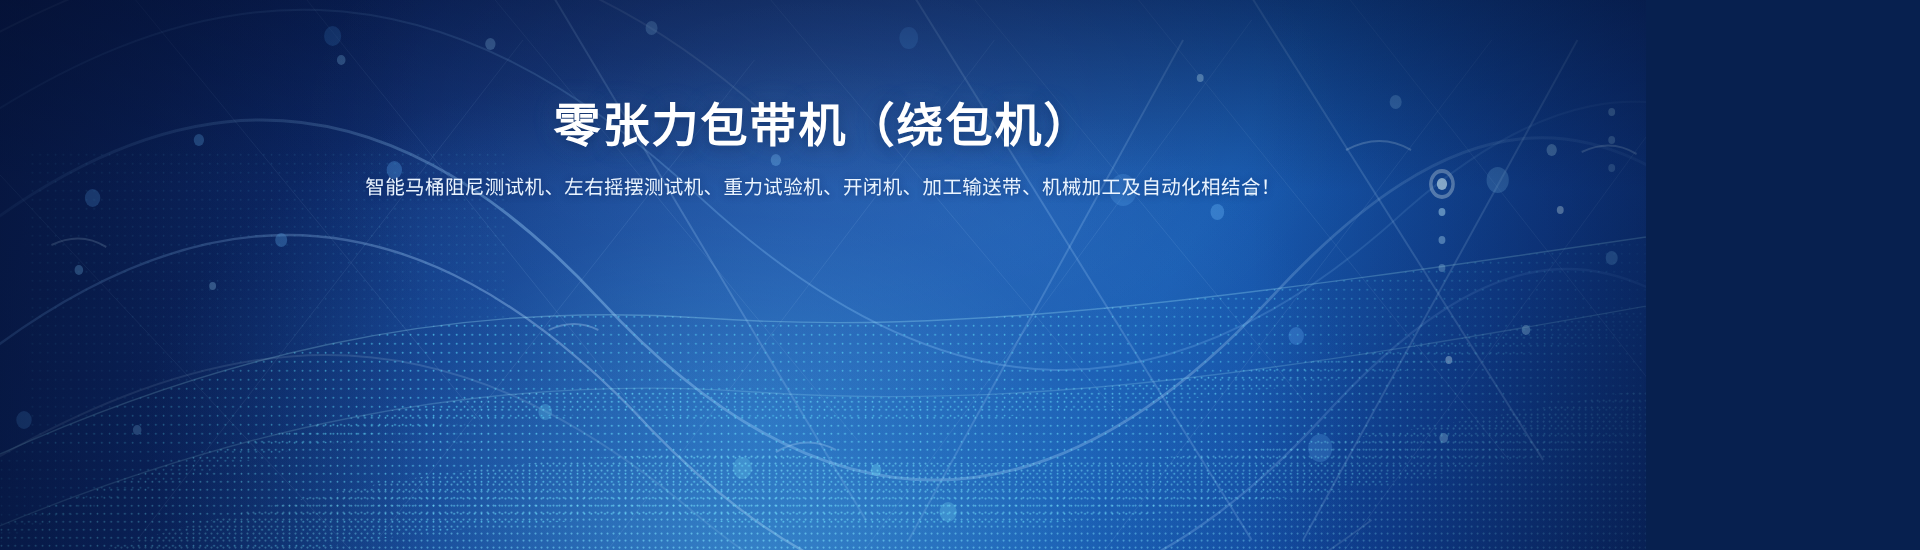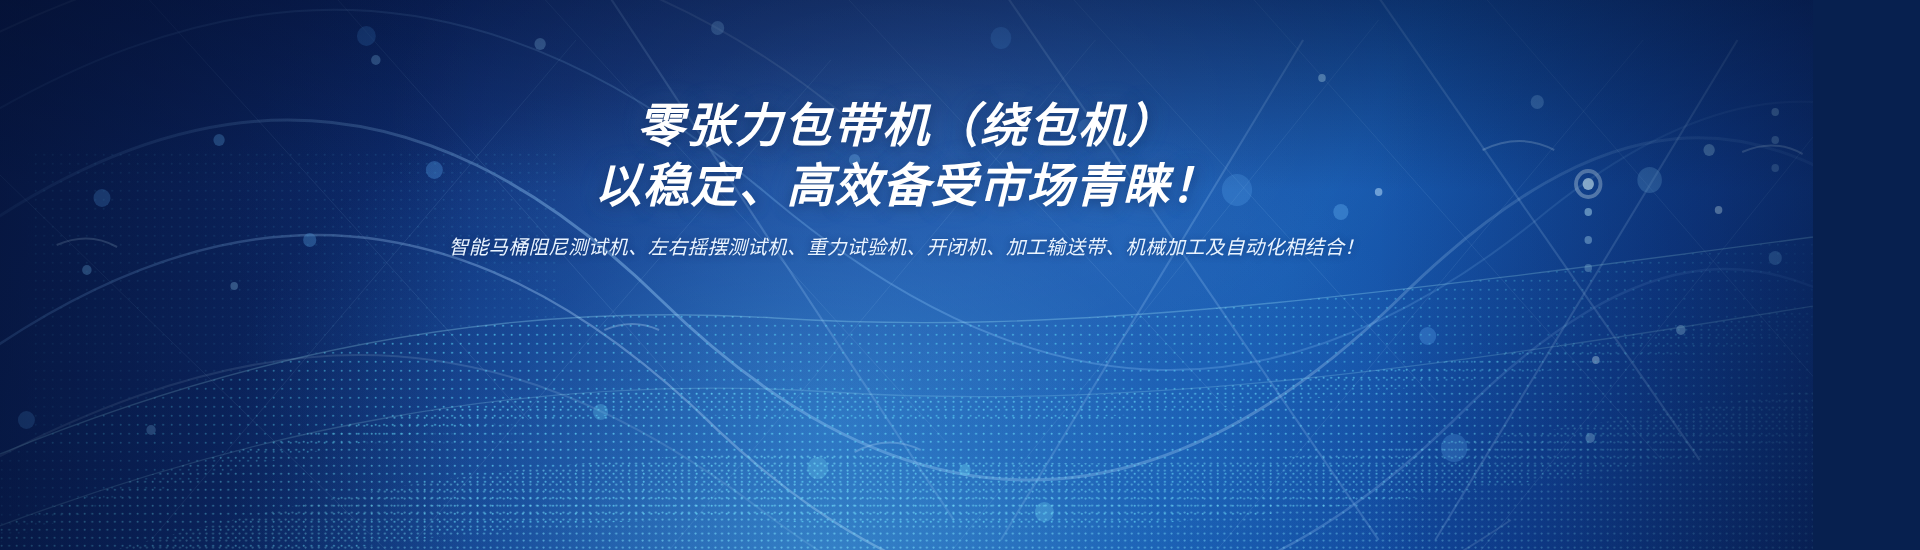--- a/index.html
+++ b/index.html
@@ -1,29 +1,28 @@
 <!DOCTYPE html>
 <html lang="zh-CN"><head>
 <meta charset="utf-8">
 <title>Banner</title>
 <style>
   html,body{margin:0;padding:0;background:#07204f;}
   *{box-sizing:border-box;}
 
   .banner{
     position:relative;
-    width:1813px;
+    width:1646px;
     height:550px;
     overflow:hidden;
     font-family:"Liberation Sans","DejaVu Sans",sans-serif;
     background:
       radial-gradient(ellipse 900px 560px at 46% 78%, rgba(70,160,230,0.55) 0%, rgba(45,120,205,0.28) 38%, rgba(20,70,160,0.0) 68%),
       radial-gradient(ellipse 1200px 700px at 62% 42%, rgba(40,110,200,0.40) 0%, rgba(25,80,175,0.15) 45%, rgba(10,45,125,0) 75%),
       linear-gradient(118deg, #0a1f55 0%, #0d2a6b 22%, #12408f 48%, #1356a8 68%, #0f3f92 86%, #0b2c6e 100%);
-    font-style: italic;
   }
 
   
   .layer{position:absolute;inset:0;pointer-events:none;}
   .layer svg{display:block;width:100%;height:100%;}
 
   .vignette{
     position:absolute;inset:0;pointer-events:none;
     background:
       radial-gradient(ellipse 760px 420px at 50% 22%, rgba(255,255,255,0.06) 0%, rgba(255,255,255,0) 70%),
@@ -265,19 +264,18 @@
     </svg>
   </div>
 
   <div class="topshade"></div>
   <div class="bottomglow"></div>
   <div class="vignette"></div>
 
   <div class="content">
     <div class="title line1">零张力包带机（绕包机）</div>
 
-    <div class="title line2">以稳定、高效备受市场青睐！</div>
 
 
     <div class="subtitle sub2">智能马桶阻尼测试机、左右摇摆测试机、重力试验机、开闭机、加工输送带、机械加工及自动化相结合！</div>
   </div>
 
 </div>
 
 </body></html>

